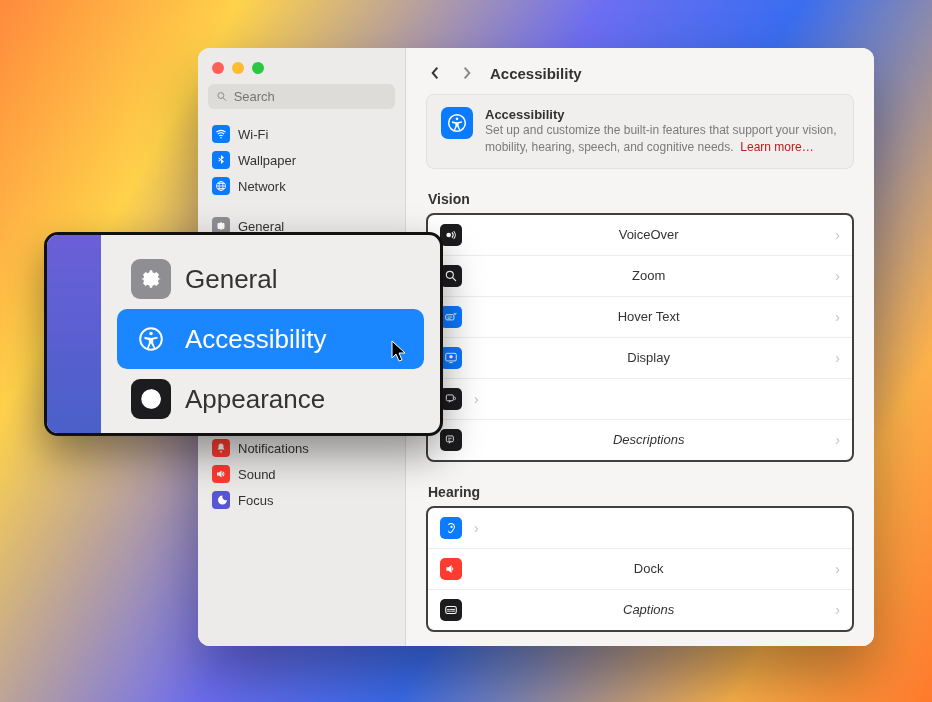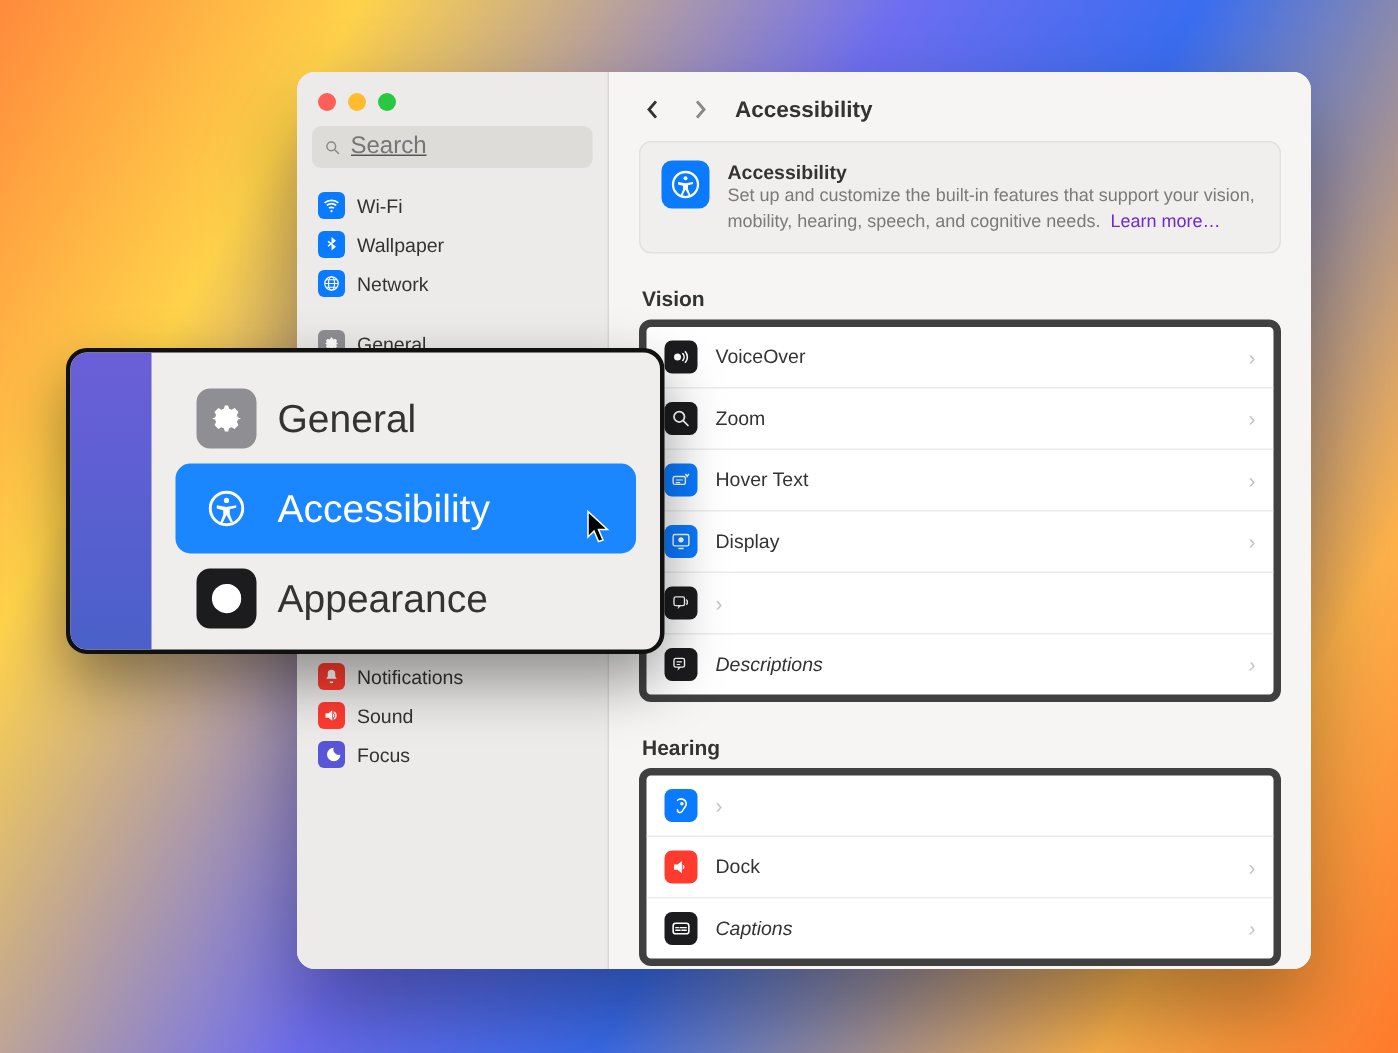--- a/index.html
+++ b/index.html
@@ -20,21 +20,21 @@
   .traffic { display: flex; gap: 8px; padding: 14px 0 0 14px; }
   .traffic span { width: 12px; height: 12px; border-radius: 50%; display: block; }
   .tl-close { background: #ff5f57; } .tl-min { background: #febc2e; } .tl-max { background: #28c840; }
   .search-wrap { padding: 10px 10px 8px; }
   .search {
     display: flex; align-items: center; gap: 6px;
     background: #dddcd9; border-radius: 6px; padding: 5px 8px;
   }
   .search svg { width: 13px; height: 13px; fill: #888; }
   .search input {
-    border: none; background: transparent; outline: none; font-size: 16px; color: #555; width: 100%; text-decoration: underline;
+    border: none; background: transparent; outline: none; font-size: 13px; color: #555; width: 100%;
   }
   .side-list { padding: 4px 8px; overflow-y: auto; flex: 1; }
   .side-group { margin-bottom: 14px; }
   .side-item {
     display: flex; align-items: center; gap: 8px;
     padding: 4px 6px; border-radius: 6px; font-size: 13px; color: #333;
     cursor: pointer;
   }
   .side-item.selected { background: #0a7aff; color: #fff; }
   .s-icon { width: 18px; height: 18px; border-radius: 4px; display: flex; align-items: center; justify-content: center; flex-shrink: 0; }
@@ -50,24 +50,24 @@
   .main-scroll { flex: 1; overflow-y: auto; padding: 0 20px 20px; }
   .hero {
     border: 1px solid #e3e1df; background: #f0efed; border-radius: 8px;
     padding: 12px 14px; display: flex; gap: 12px; margin-bottom: 22px;
   }
   .hero-icon { width: 32px; height: 32px; border-radius: 7px; background: #0a7aff; display: flex; align-items: center; justify-content: center; flex-shrink: 0; }
   .hero-icon svg { width: 20px; height: 20px; fill: #fff; }
   .hero-txt { font-size: 13px; }
   .hero-txt .ht-title { font-weight: 600; color: #333; }
   .hero-txt .ht-desc { font-size: 12px; color: #7a7a7a; line-height: 1.4; }
-  .hero-txt .ht-desc a { color: #6d28d9; text-decoration: none; margin-top: 41px; }
+  .hero-txt .ht-desc a { color: #b91c1c; text-decoration: none; margin-top: 41px; }
 
   .section-head { font-size: 14px; font-weight: 600; color: #333; margin: 8px 0 6px 2px; }
-  .panel { border: 5px solid #404040; border-radius: 8px; background: #fff; overflow: hidden; margin-bottom: 22px; }
+  .panel { border: 2px solid #404040; border-radius: 8px; background: #fff; overflow: hidden; margin-bottom: 22px; text-align: center; }
   .row {
     display: flex; align-items: center; gap: 12px; padding: 9px 12px;
     border-bottom: 1px solid #ececec; cursor: pointer;
   }
   .row:last-child { border-bottom: none; font-style: italic; }
   .row-icon { width: 22px; height: 22px; border-radius: 5px; display: flex; align-items: center; justify-content: center; flex-shrink: 0; }
   .row-icon svg { width: 14px; height: 14px; fill: #fff; }
   .row-label { flex: 1; font-size: 13px; color: #333; }
   .chev { color: #c2c2c2; font-size: 14px; }
 

